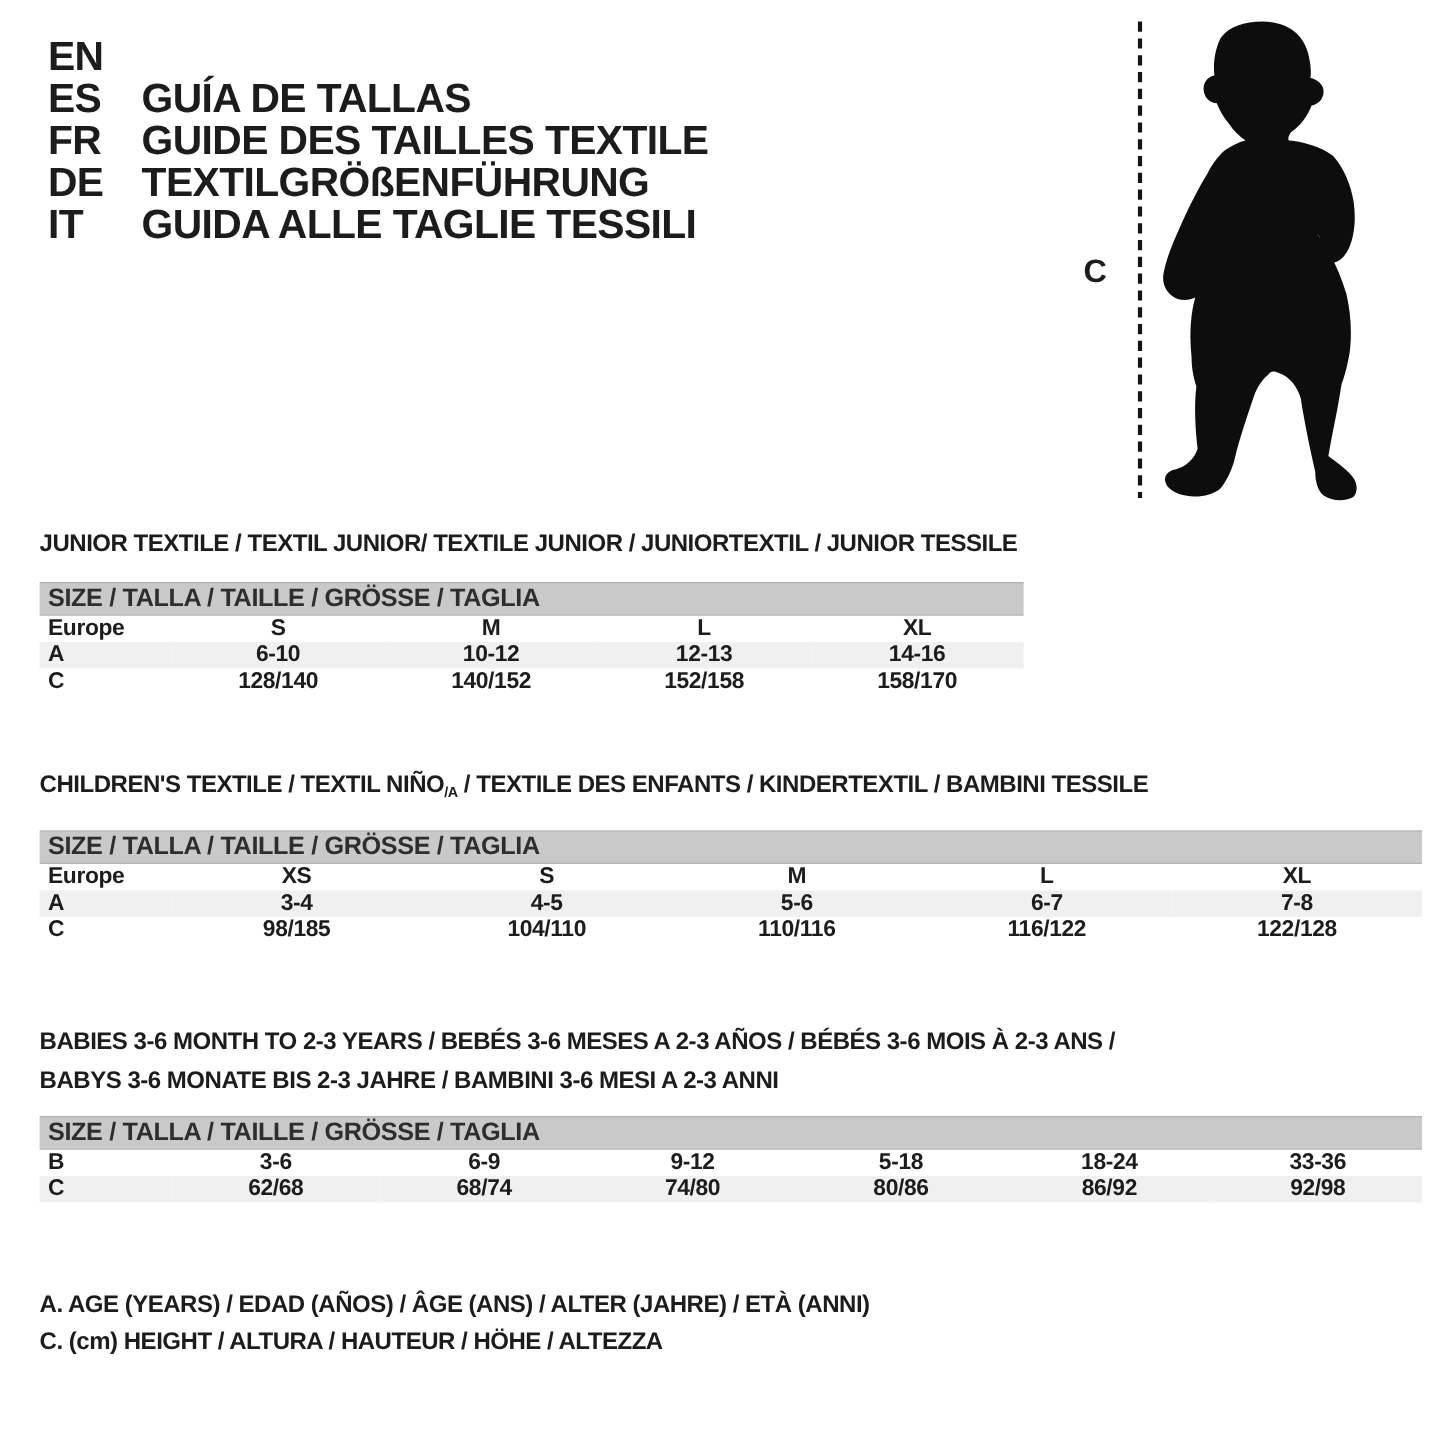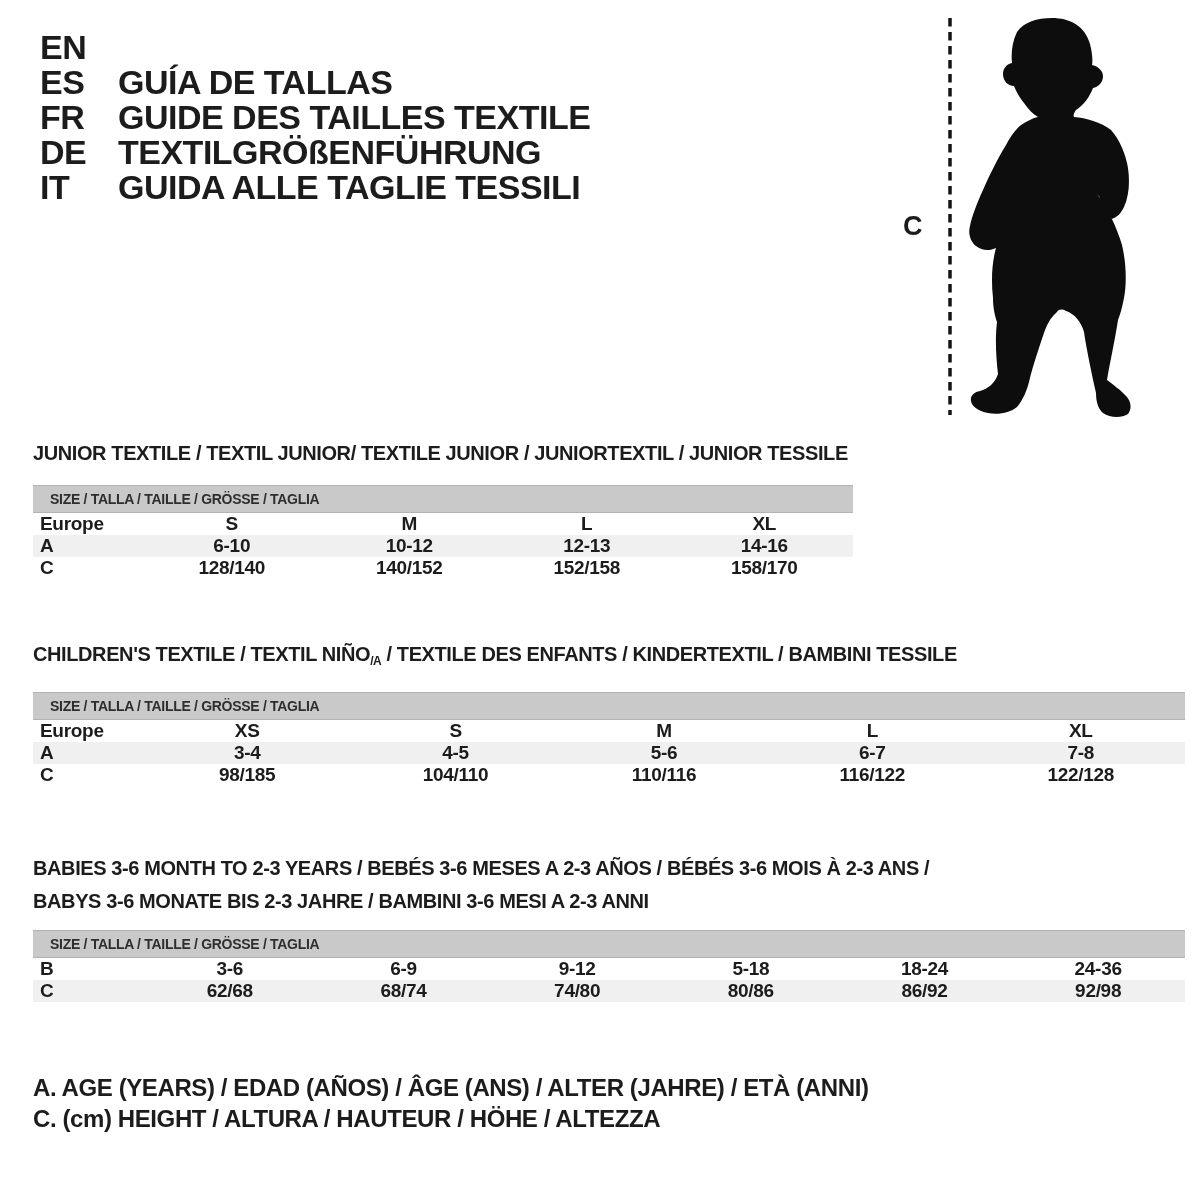--- a/index.html
+++ b/index.html
@@ -43,38 +43,38 @@
   
   .table-block { position:absolute; left:33px; }
   .table-junior   { top:485px; width:820px; }
   .table-children { top:692px; width:1152px; }
   .table-babies   { top:930px; width:1152px; }
 
   .size-bar {
     height:28px; line-height:28px;
     background:#c9c9c9;
     box-shadow: inset 0 1px 0 #b3b3b3, inset 0 -1px 0 #b3b3b3;
-    padding-left:17px;
-    font-size:14px; font-weight:700; letter-spacing:-0.3px;
+    padding-left:7px;
+    font-size:21px; font-weight:700; letter-spacing:-0.3px;
     color:#2e2e2e; white-space:nowrap;
   }
   table { width:100%; border-collapse:collapse; table-layout:fixed; }
   td {
     height:20px; text-align:center; vertical-align:middle;
     font-size:19px; font-weight:700; letter-spacing:-0.3px;
     white-space:nowrap;
   }
   td.row-label { text-align:left; padding-left:7px; }
   tr:nth-child(even) { background:#f0f0f0; }
   col.label-col { width:110px; }
 
   
   .legend { position:absolute; left:33px; top:1072px; }
   .legend-line {
-    font-size:24px; font-weight:700; letter-spacing:-0.4px;
+    font-size:20px; font-weight:700; letter-spacing:-0.4px;
     line-height:31px; white-space:nowrap;
   }
 </style>
 </head>
 <body>
 
 <div class="canvas">
 
   <div class="languages">
     <div class="lang-row">
@@ -246,21 +246,21 @@
           <col>
         </colgroup>
       <tbody>
         <tr>
           <td class="row-label">B</td>
           <td>3-6</td>
           <td>6-9</td>
           <td>9-12</td>
           <td>5-18</td>
           <td>18-24</td>
-          <td>24-36</td>
+          <td>33-36</td>
         </tr>
         <tr>
           <td class="row-label">C</td>
           <td>62/68</td>
           <td>68/74</td>
           <td>74/80</td>
           <td>80/86</td>
           <td>86/92</td>
           <td>92/98</td>
         </tr>

